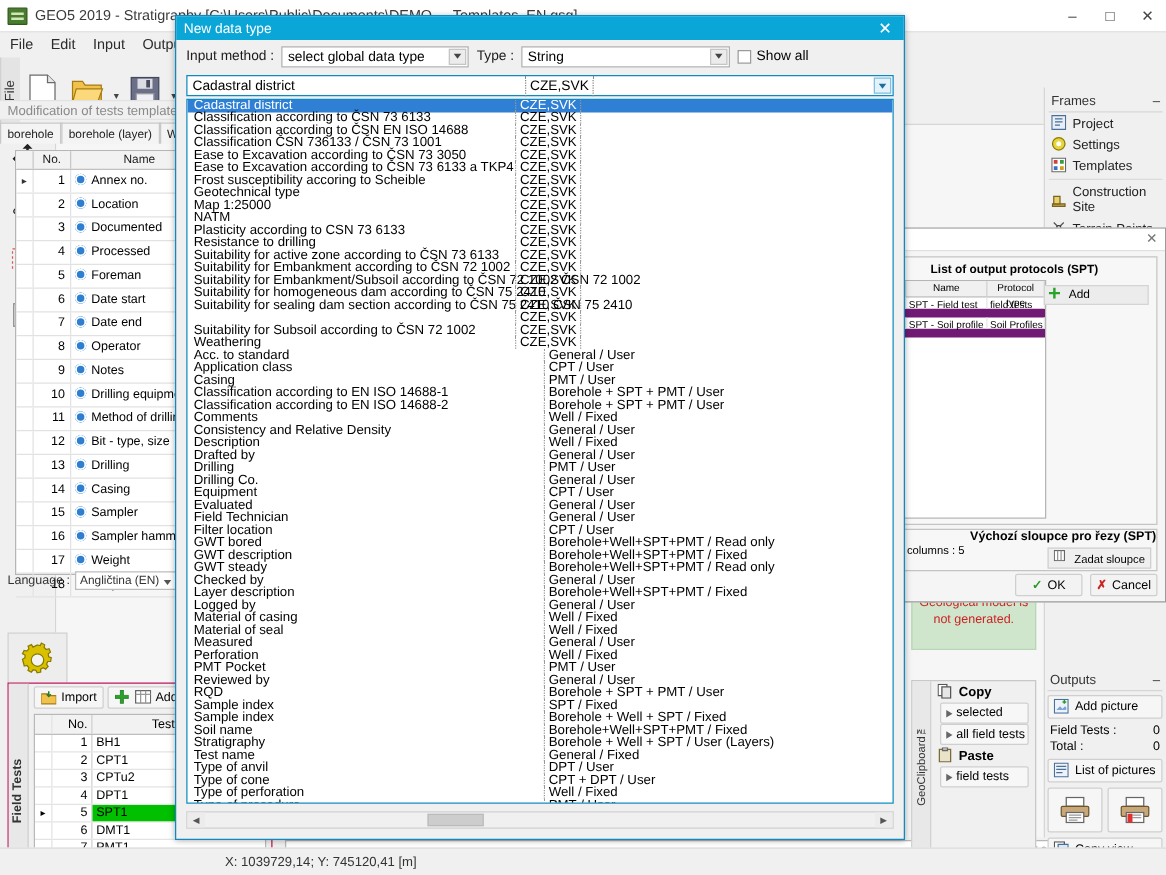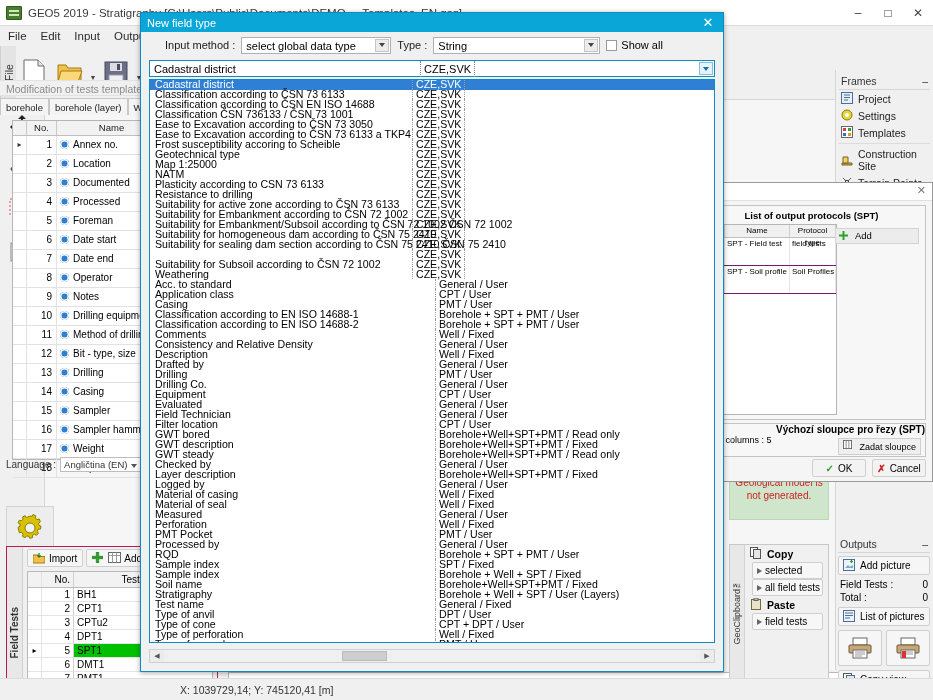--- a/index.html
+++ b/index.html
@@ -139,21 +139,21 @@
   
   #bg-dialog { position:absolute; left:690px; top:182px; width:243px; height:300px;
                background:#f5f5f5; border:1px solid #9a9a9a; }
   #bg-dlg-titlebar{height:18px;background:#fff;border-bottom:1px solid #e0e0e0;position:relative;}
   #bg-dlg-titlebar .x{position:absolute;right:6px;top:1px;font-size:11px;color:#777;}
   #proto-box{position:absolute;left:6px;top:22px;right:6px;height:215px;border:1px solid #c4c4c4;background:#f7f7f7;}
   #proto-title{text-align:center;font-size:9.5px;font-weight:bold;padding-top:4px;}
   #proto-grid{position:absolute;left:4px;top:18px;width:135px;bottom:4px;background:#fff;border:1px solid #b5b5b5;}
   .phead{display:flex;height:13px;background:#f0f0f0;border-bottom:1px solid #c0c0c0;font-size:8px;}
   .phead div{line-height:12px;text-align:center;border-right:1px solid #cfcfcf;}
-  .prow{display:flex;height:28px;border-bottom:1px solid #701a75;font-size:8px;}
+  .prow{display:flex;height:16px;border-bottom:7px solid #701a75;font-size:8px;}
   .prow div{line-height:11px;border-right:1px solid #e6e6e6;padding-left:2px;}
   #add-proto{position:absolute;right:6px;top:22px;width:84px;height:16px;background:#ececec;border:1px solid #d4d4d4;
              font-size:9.5px;line-height:14px;padding-left:3px;display:flex;align-items:center;gap:3px;}
   #vychozi{position:absolute;left:6px;top:240px;right:6px;height:34px;border:1px solid #c4c4c4;background:#f7f7f7;}
   #vychozi .t{text-align:right;font-size:10px;font-weight:bold;}
   #vychozi .c{font-size:9px;padding-left:2px;}
   #zadat{position:absolute;right:4px;top:14px;border:1px solid #cfcfcf;background:#efefef;font-size:9px;
          padding:1px 4px;display:flex;align-items:center;gap:3px;}
   #dlg-okrow{position:absolute;right:6px;bottom:4px;display:flex;gap:6px;}
   .dlg-btn{border:1px solid #cfcfcf;background:#f3f3f3;font-size:10px;height:18px;min-width:54px;
@@ -181,21 +181,21 @@
 
   
   #new-data-dialog {
     position:absolute; left:140px; top:12px; width:584px; height:660px;
     background:#f0f0f0; border:1px solid #0f8ac0; box-shadow:0 1px 5px rgba(0,0,0,.35);
   }
   #ndd-titlebar { height:19px; background:#0aa6d8; display:flex; align-items:center;
                   padding-left:6px; color:#fff; font-size:11px; position:relative; }
   #ndd-close { position:absolute; right:4px; top:0px; width:22px; height:19px;
                display:flex; align-items:center; justify-content:center; color:#fff; font-size:13px; }
-  #ndd-row { height:26px; display:flex; align-items:center; gap:6px; padding:0 24px; }
+  #ndd-row { height:26px; display:flex; align-items:center; gap:6px; padding:0 8px; }
   .lbl { font-size:11px; color:#1a1a1a; white-space:nowrap; }
   .combo { background:#fff; border:1px solid #b0b0b0; height:17px; position:relative;
            font-size:11px; line-height:16px; padding-left:4px; }
   .combo .btn { position:absolute; right:1px; top:1px; width:14px; height:13px; background:#ececec;
                 border:1px solid #c5c5c5; display:flex; align-items:center; justify-content:center; }
   .combo .btn:after{content:"";border-left:3px solid transparent;border-right:3px solid transparent;border-top:4px solid #444;}
   #combo-input-method { width:150px; }
   #combo-type { width:167px; }
   .chk { display:flex; align-items:center; gap:4px; font-size:11px; }
   .chkbox { width:11px; height:11px; border:1px solid #9a9a9a; background:#fff; }
@@ -721,21 +721,21 @@
       <span>Copy view</span>
     </div>
   </div>
 
   <div id="status-bar">
     <span id="status-coords">X: 1039729,14; Y: 745120,41 [m]</span>
   </div>
 
   <div id="new-data-dialog">
     <div id="ndd-titlebar">
-      <span>New field type</span>
+      <span>New data type</span>
       <span id="ndd-close">✕</span>
     </div>
 
     <div id="ndd-row">
       <span class="lbl">Input method :</span>
       <span class="combo" id="combo-input-method">
         <span>select global data type</span>
         <span class="btn"></span>
       </span>
       <span class="lbl">Type :</span>
@@ -933,21 +933,21 @@
         </div>
         <div class="opt">
           <span class="lab">Perforation</span>
           <span class="val2">Well / Fixed</span>
         </div>
         <div class="opt">
           <span class="lab">PMT Pocket</span>
           <span class="val2">PMT / User</span>
         </div>
         <div class="opt">
-          <span class="lab">Processed by</span>
+          <span class="lab">Reviewed by</span>
           <span class="val2">General / User</span>
         </div>
         <div class="opt">
           <span class="lab">RQD</span>
           <span class="val2">Borehole + SPT + PMT / User</span>
         </div>
         <div class="opt">
           <span class="lab">Sample index</span>
           <span class="val2">SPT / Fixed</span>
         </div>

